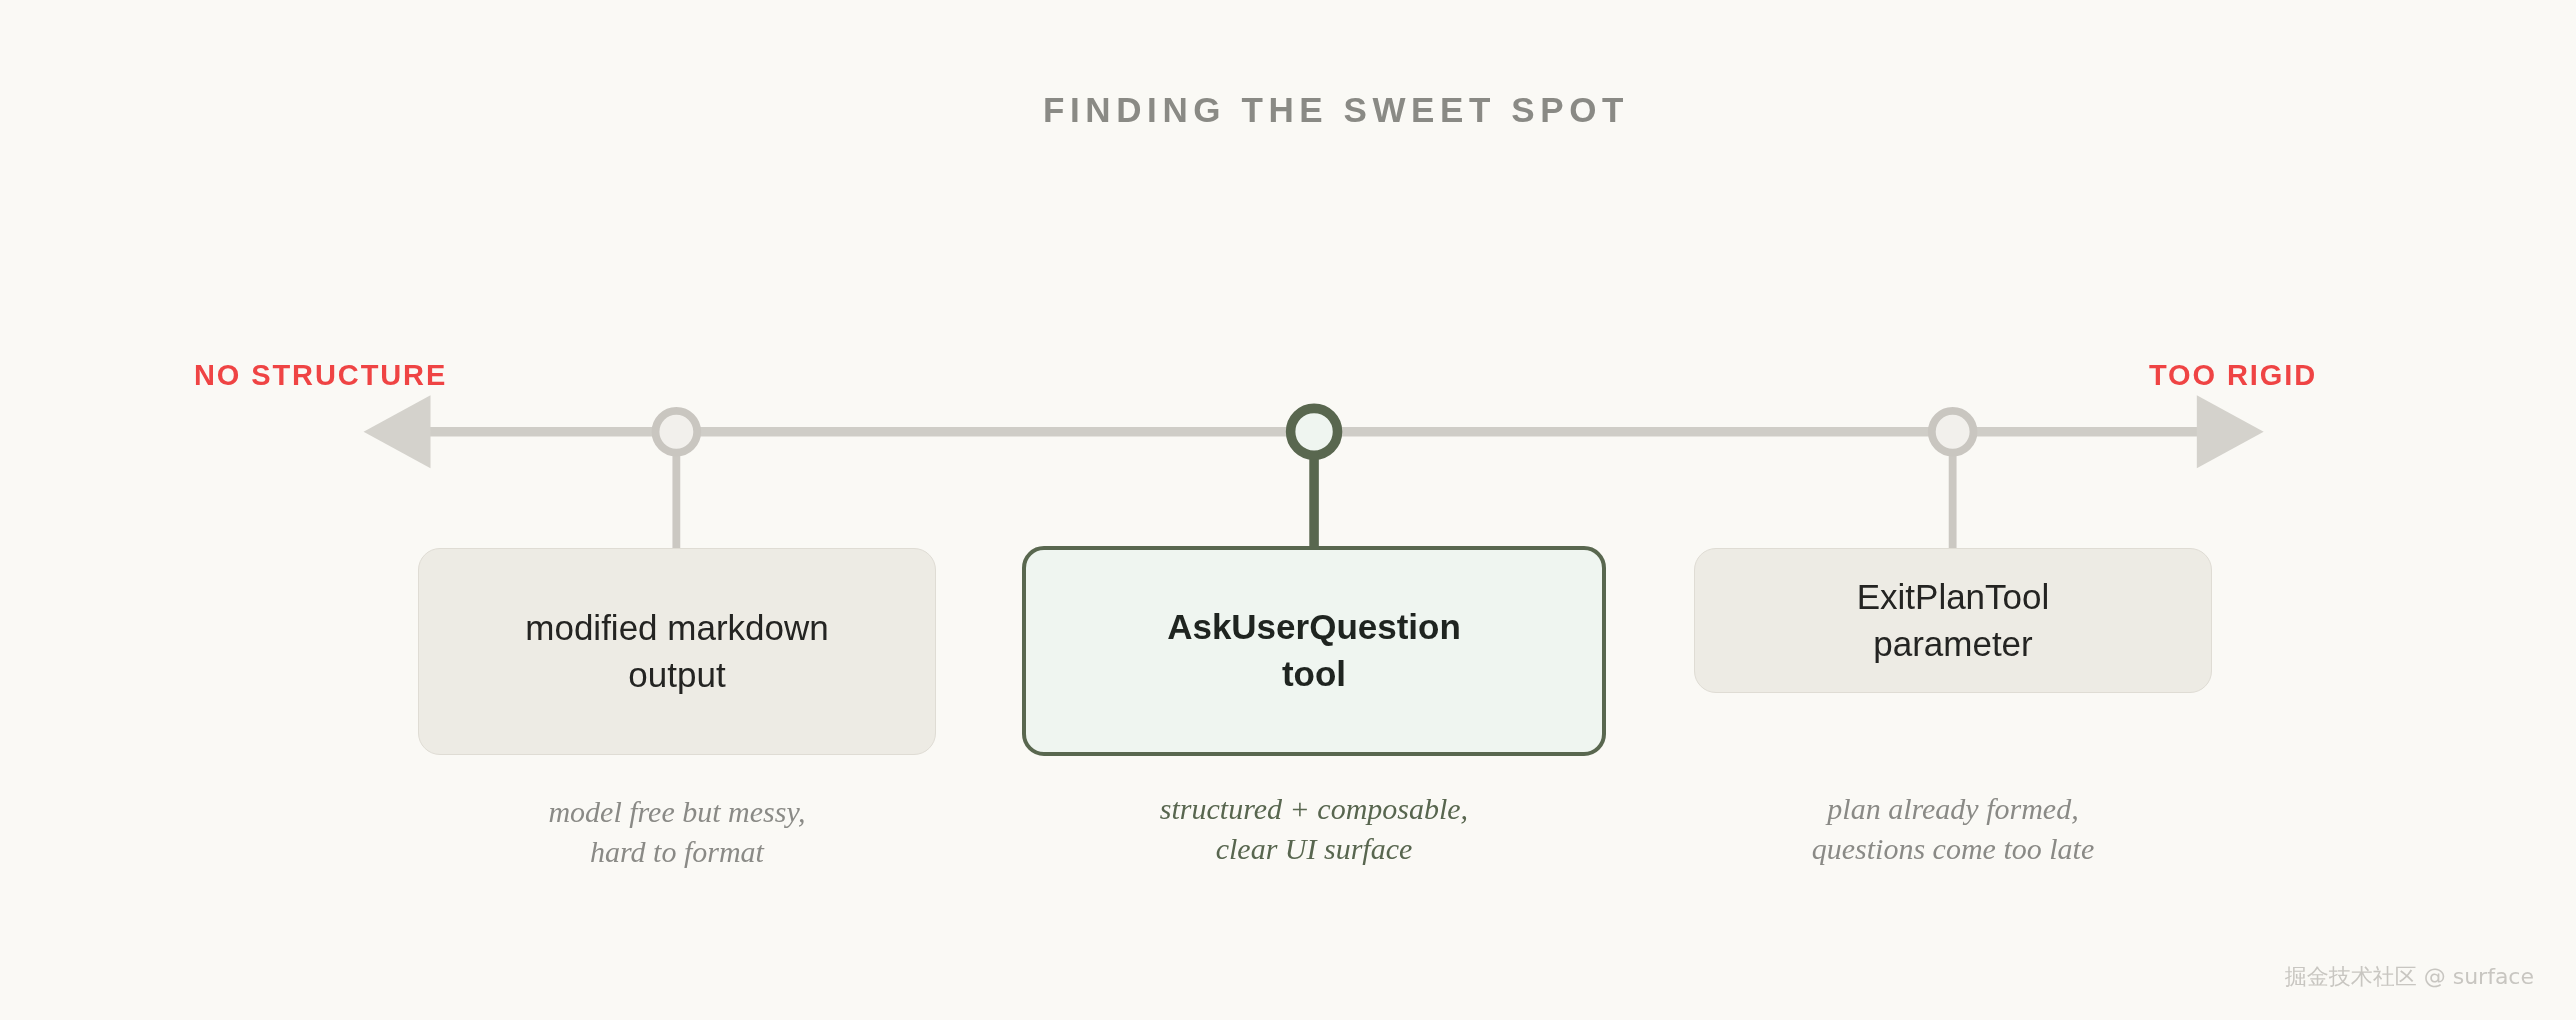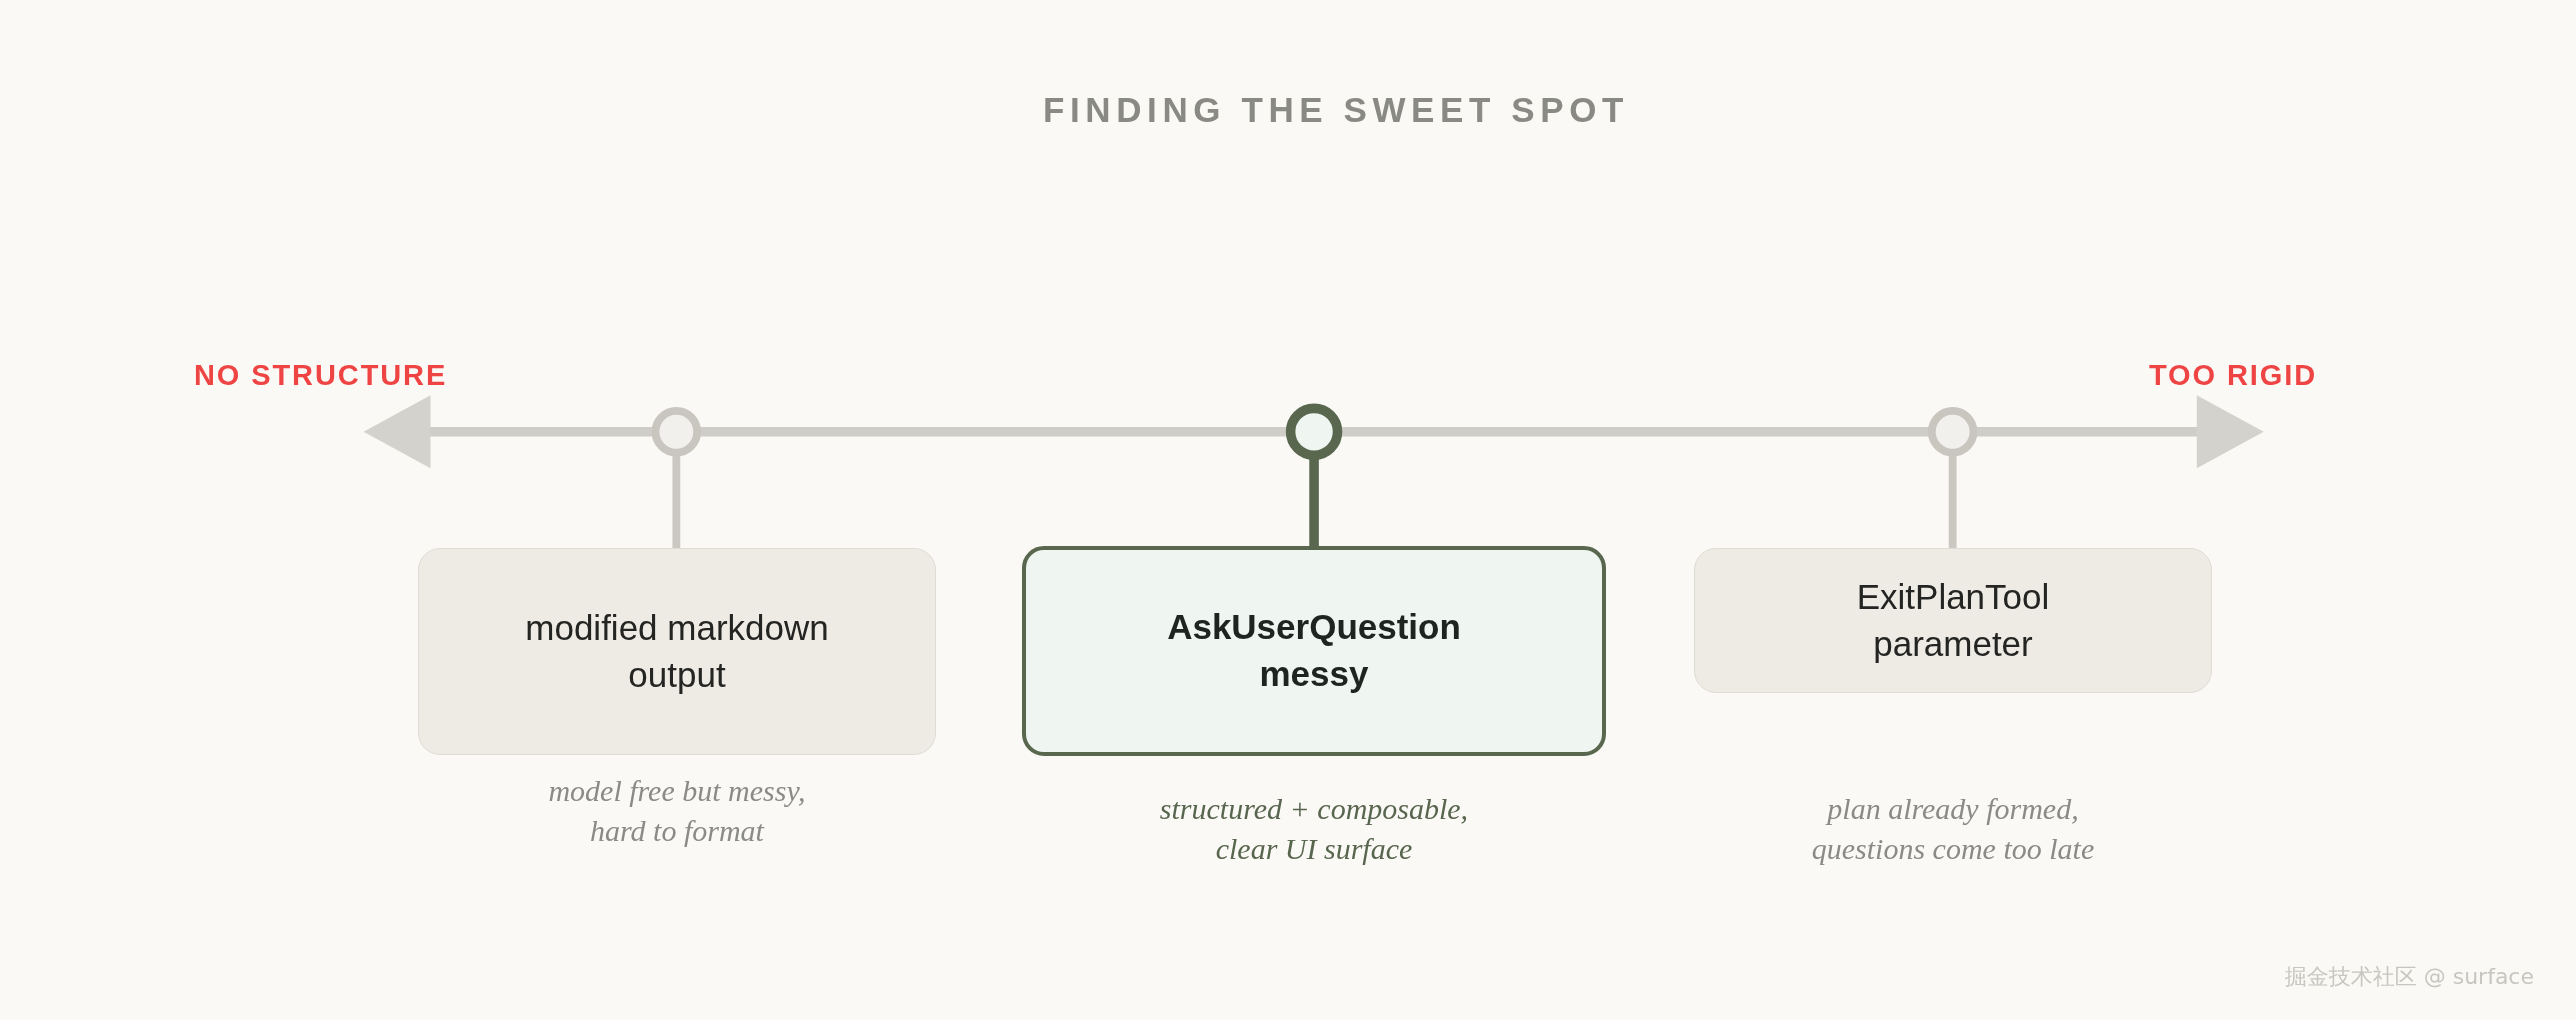--- a/index.html
+++ b/index.html
@@ -102,21 +102,21 @@
     font-family: "Liberation Serif", serif;
     font-style: italic;
     font-size: 30px;
     line-height: 1.33;
     text-align: center;
     white-space: pre-line;
   }
   .caption-muted { color: #8a8a86; }
   .caption-accent { color: #58664f; }
 
-  #caption-left   { left: 418px;  top: 771px; width: 518px; }
+  #caption-left   { left: 418px;  top: 792px; width: 518px; }
   #caption-center { left: 1022px; top: 789px; width: 584px; }
   #caption-right  { left: 1694px; top: 789px; width: 518px; }
 
   
   #watermark {
     position: absolute;
     right: 42px;
     bottom: 28px;
     font-size: 22px;
     color: #c8c6c1;
@@ -153,21 +153,21 @@
 
   <div id="pole-right" class="pole-label">TOO RIGID</div>
 
   <div id="card-left" class="card card-neutral">
     <span class="card-text">modified markdown
 output</span>
   </div>
 
   <div id="card-center" class="card card-highlight">
     <span class="card-text">AskUserQuestion
-messy</span>
+tool</span>
   </div>
 
   <div id="card-right" class="card card-neutral">
     <span class="card-text">ExitPlanTool
 parameter</span>
   </div>
 
   <div id="caption-left" class="caption caption-muted">model free but messy,
 hard to format</div>
 

